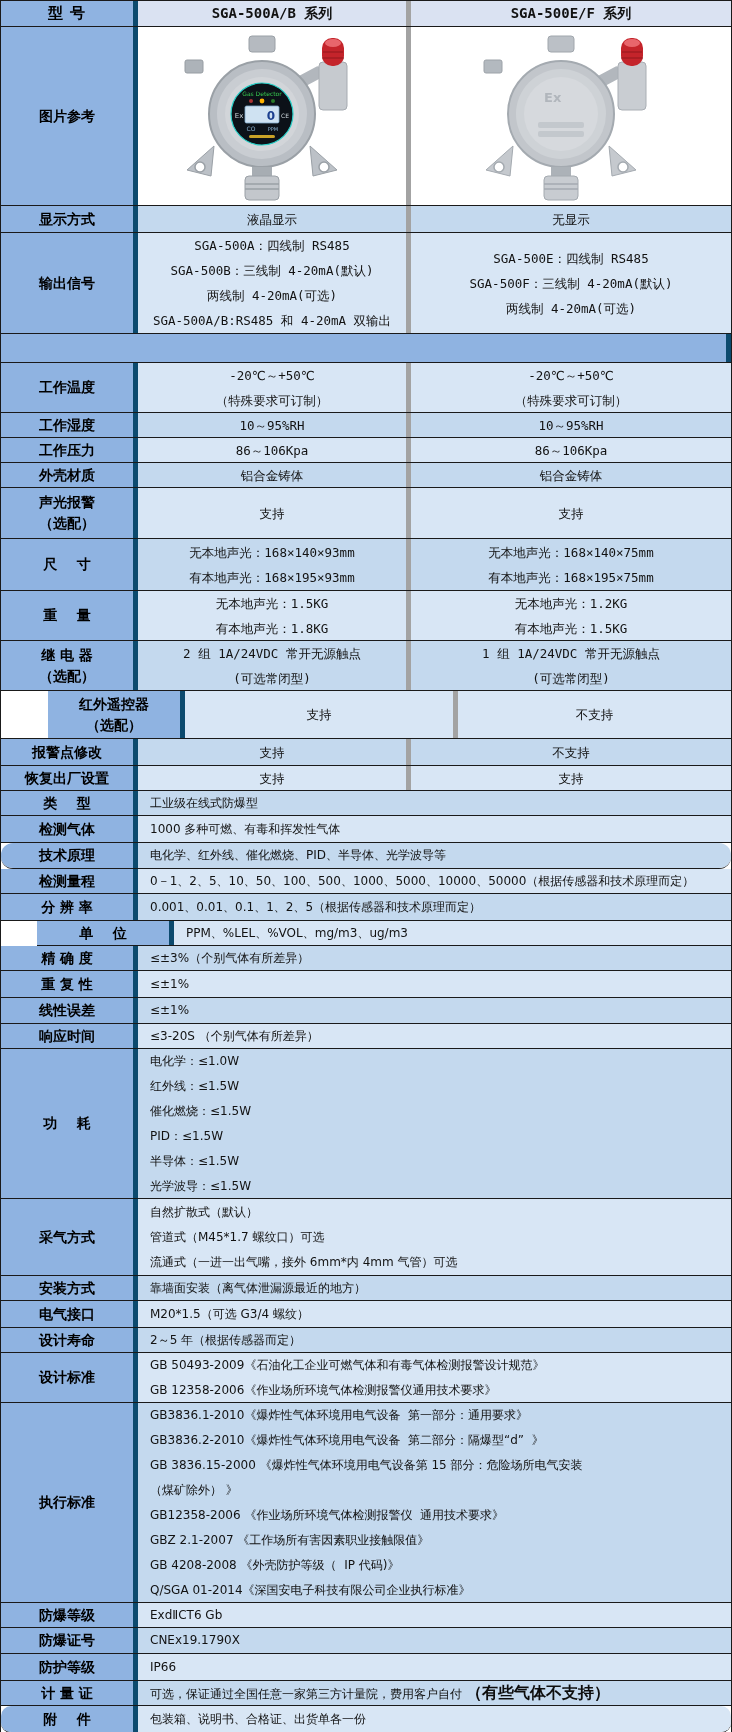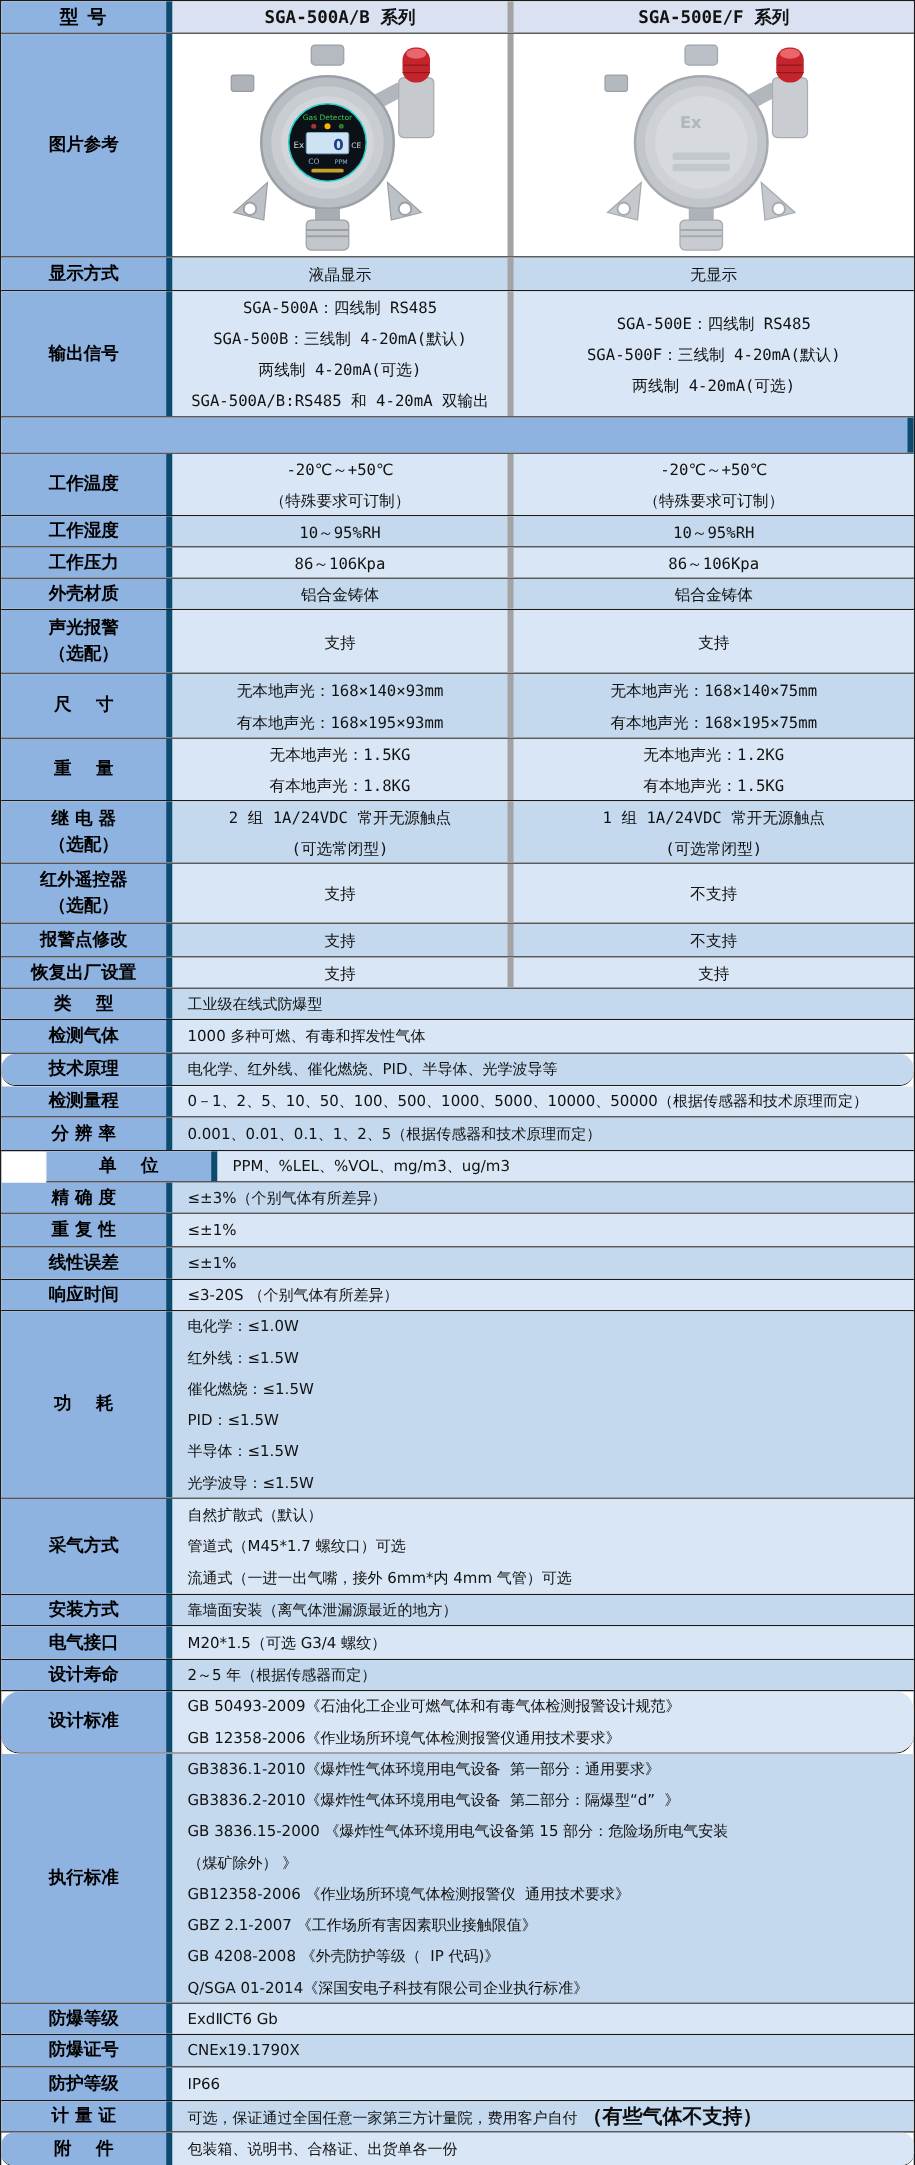--- a/index.html
+++ b/index.html
@@ -253,21 +253,21 @@
         </div>
         <div class="cell two a">
           <div class="ln">2 组 1A/24VDC 常开无源触点</div>
           <div class="ln">(可选常闭型)</div>
         </div>
         <div class="cell two b">
           <div class="ln">1 组 1A/24VDC 常开无源触点</div>
           <div class="ln">(可选常闭型)</div>
         </div>
       </div>
-      <div class="row shade-b" style="height: 48px;">
+      <div class="row shade-b" style="height: 48px; padding-left: 47px;">
         <div class="lab">
           <div class="lab-ln">红外遥控器</div>
           <div class="lab-ln">（选配）</div>
         </div>
         <div class="cell two a">
           <div class="ln">支持</div>
         </div>
         <div class="cell two b">
           <div class="ln">不支持</div>
         </div>
@@ -414,21 +414,21 @@
         </div>
       </div>
       <div class="row shade-a" style="height: 25px;">
         <div class="lab">
           <div class="lab-ln">设计寿命</div>
         </div>
         <div class="cell spanc">
           <div class="ln">2～5 年（根据传感器而定）</div>
         </div>
       </div>
-      <div class="row shade-b" style="height: 50px; border-radius: 15px;">
+      <div class="row shade-b" style="height: 50px;">
         <div class="lab">
           <div class="lab-ln">设计标准</div>
         </div>
         <div class="cell spanc">
           <div class="ln">GB 50493-2009《石油化工企业可燃气体和有毒气体检测报警设计规范》</div>
           <div class="ln">GB 12358-2006《作业场所环境气体检测报警仪通用技术要求》</div>
         </div>
       </div>
       <div class="row shade-a" style="height: 200px;">
         <div class="lab">

